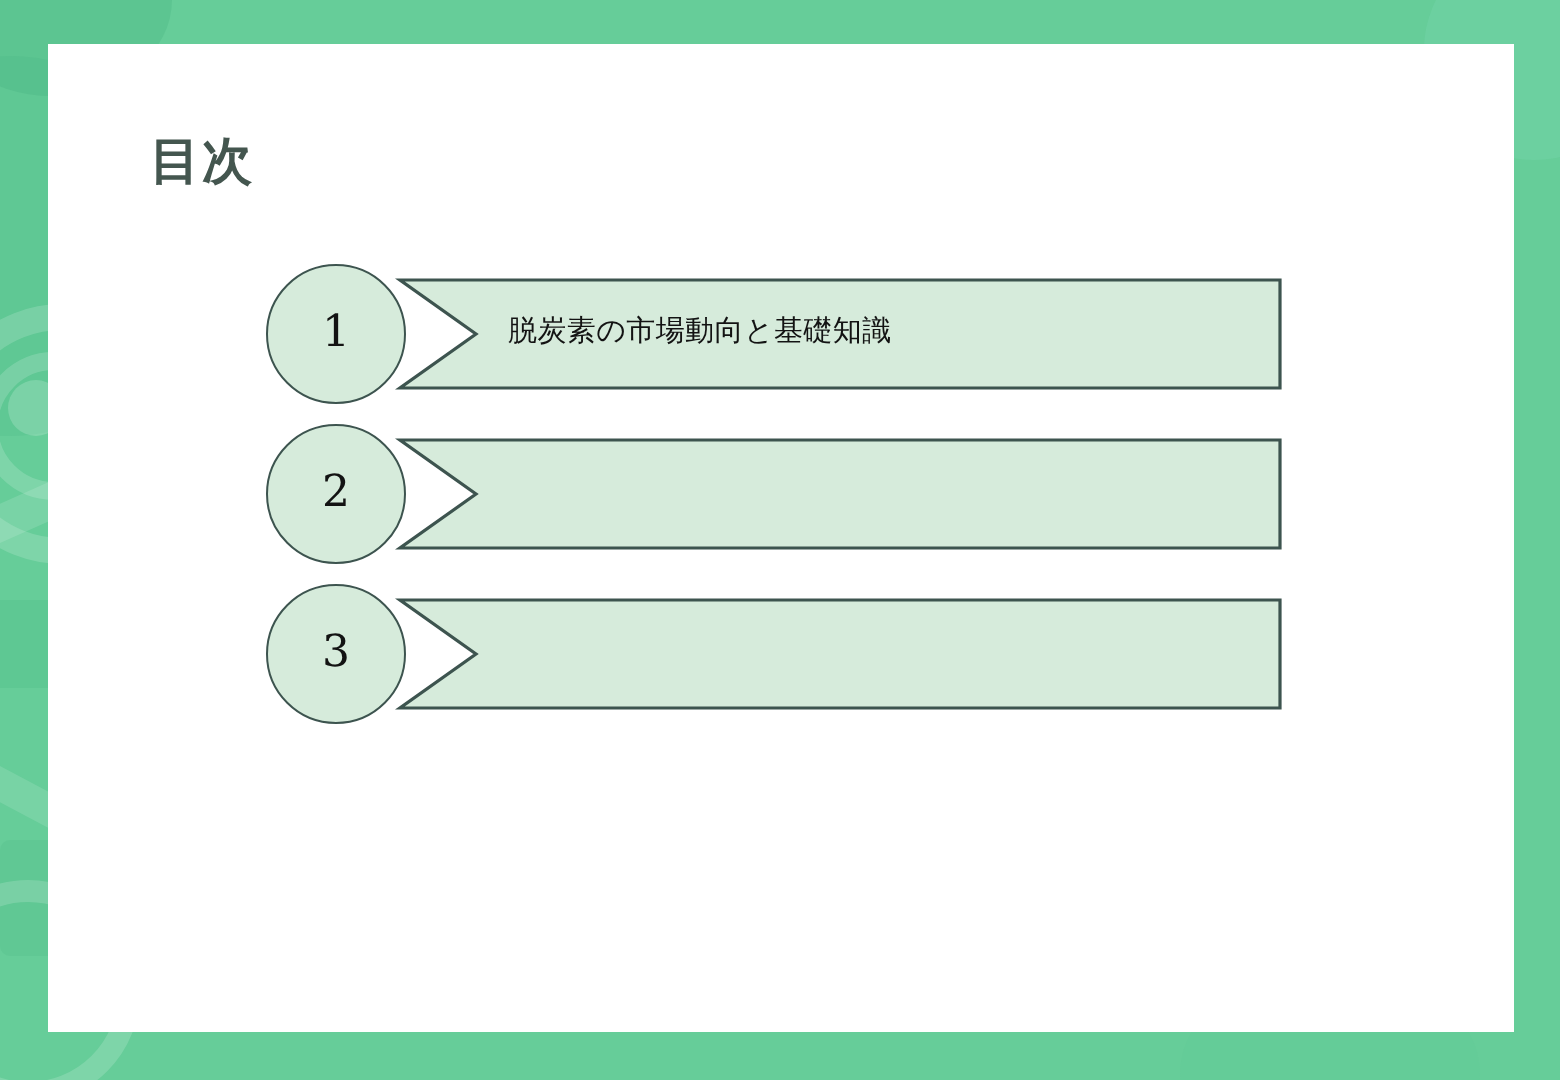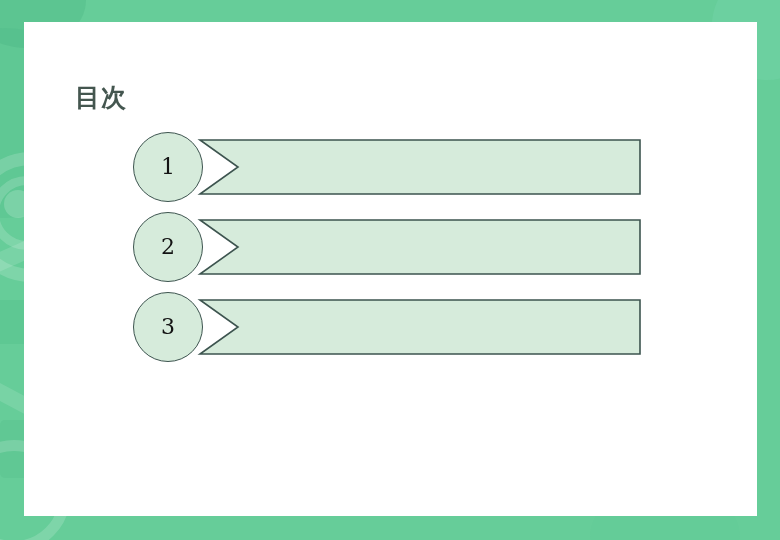--- a/index.html
+++ b/index.html
@@ -58,21 +58,21 @@
     top: 22px;
     width: 733px;
     height: 494px;
     background: #ffffff;
   }
 
   
   .page-title {
     position: absolute;
     left: 51px;
-    top: 63px;
+    top: 47px;
     font-size: 25px;
     font-weight: bold;
     color: #44564f;
     letter-spacing: 1px;
     line-height: 1;
     white-space: nowrap;
   }
 
   
   .agenda {
@@ -170,20 +170,21 @@
 
     <div class="agenda">
 
       <div class="agenda-row" id="agenda-row-0">
         <svg class="row-banner-outline" viewBox="0 0 442 56" preserveAspectRatio="none">
           <path d="M 1,1 L 441,1 L 441,55 L 1,55 L 39,28 Z"></path>
         </svg>
         <div class="row-circle">
           <span class="row-number">1</span>
         </div>
+        <div class="row-text">脱炭素の市場動向と基礎知識</div>
       </div>
 
       <div class="agenda-row" id="agenda-row-1">
         <svg class="row-banner-outline" viewBox="0 0 442 56" preserveAspectRatio="none">
           <path d="M 1,1 L 441,1 L 441,55 L 1,55 L 39,28 Z"></path>
         </svg>
         <div class="row-circle">
           <span class="row-number">2</span>
         </div>
       </div>

